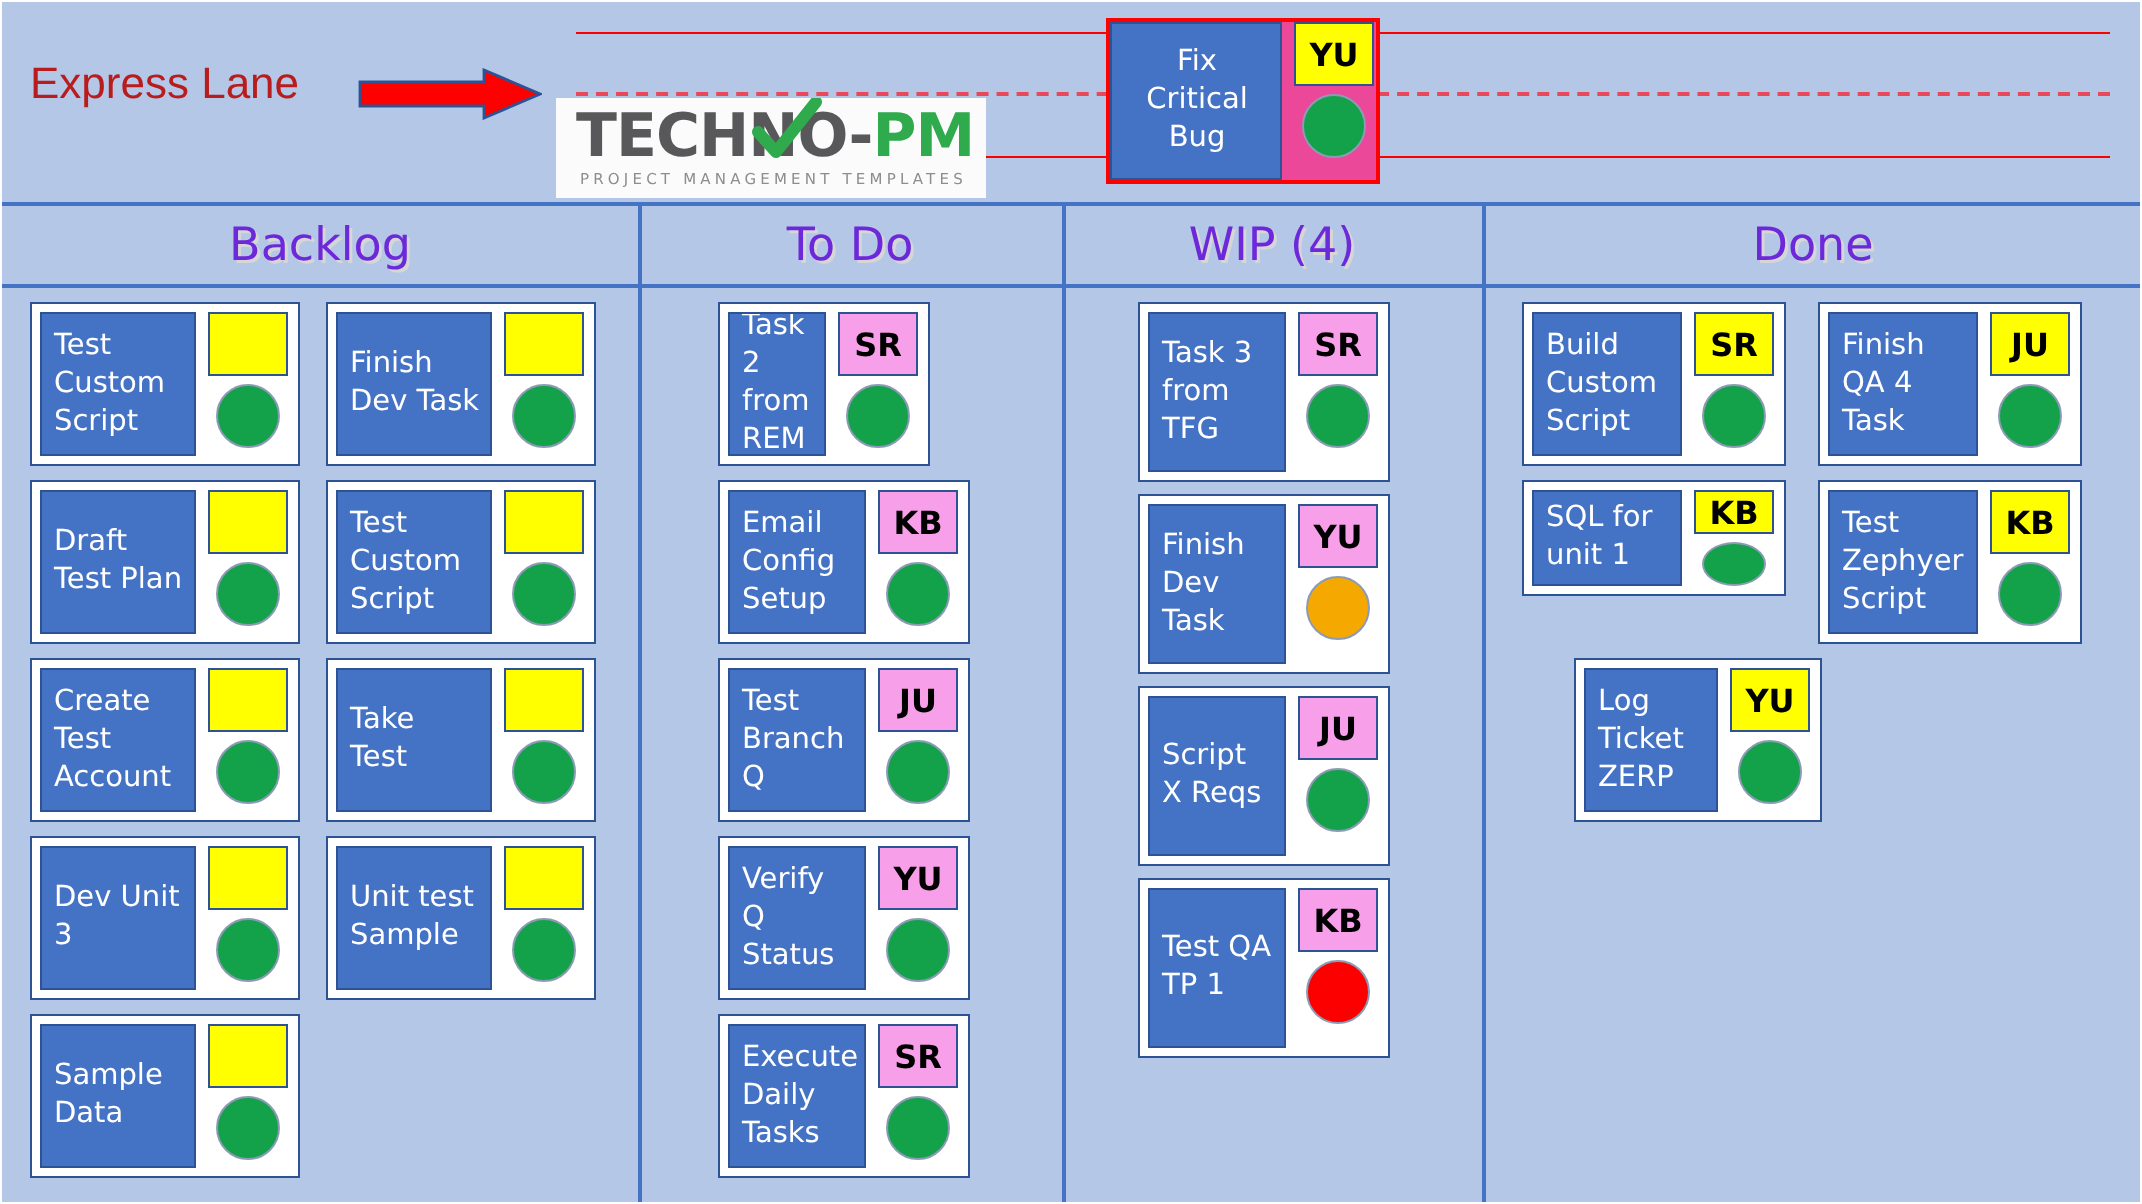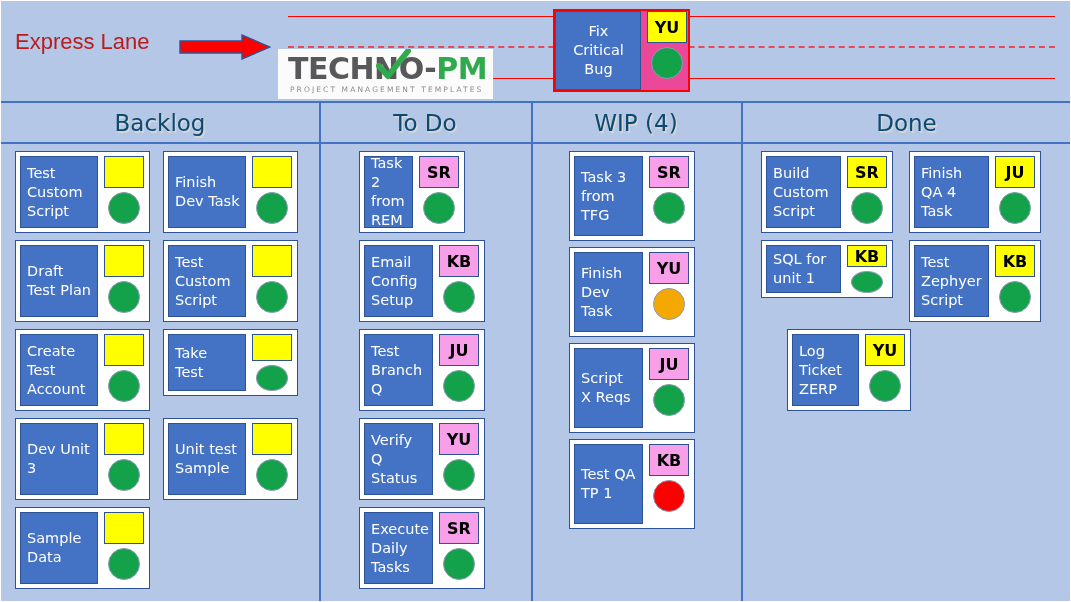--- a/index.html
+++ b/index.html
@@ -115,21 +115,21 @@
   #hline-bottom { top: 141px; }
 
   
   .col-header {
     position: absolute;
     top: 104px;
     height: 36px;
     line-height: 36px;
     text-align: center;
     font-size: 23px;
-    color: #0c4a6e;
+    color: #6d28d9;
     text-shadow: 1.5px 1.5px 0 #d6d6d6;
     font-family: "DejaVu Sans", sans-serif;
   }
 
   
   .card {
     position: absolute;
     background: #ffffff;
     border: 1.5px solid #2e5395;
     box-sizing: border-box;
@@ -273,21 +273,21 @@
           <div class="dot green"></div>
         </div>
       </div>
       <div class="card" style="left: 14px; top: 328px; width: 135px; height: 82px;">
         <div class="card-title">Create Test Account</div>
         <div class="card-side">
           <div class="badge yellow"></div>
           <div class="dot green"></div>
         </div>
       </div>
-      <div class="card" style="left: 162px; top: 328px; width: 135px; height: 67px;">
+      <div class="card" style="left: 162px; top: 328px; width: 135px; height: 82px;">
         <div class="card-title">Take Test</div>
         <div class="card-side">
           <div class="badge yellow"></div>
           <div class="dot green"></div>
         </div>
       </div>
       <div class="card" style="left: 14px; top: 417px; width: 135px; height: 82px;">
         <div class="card-title">Dev Unit 3</div>
         <div class="card-side">
           <div class="badge yellow"></div>

